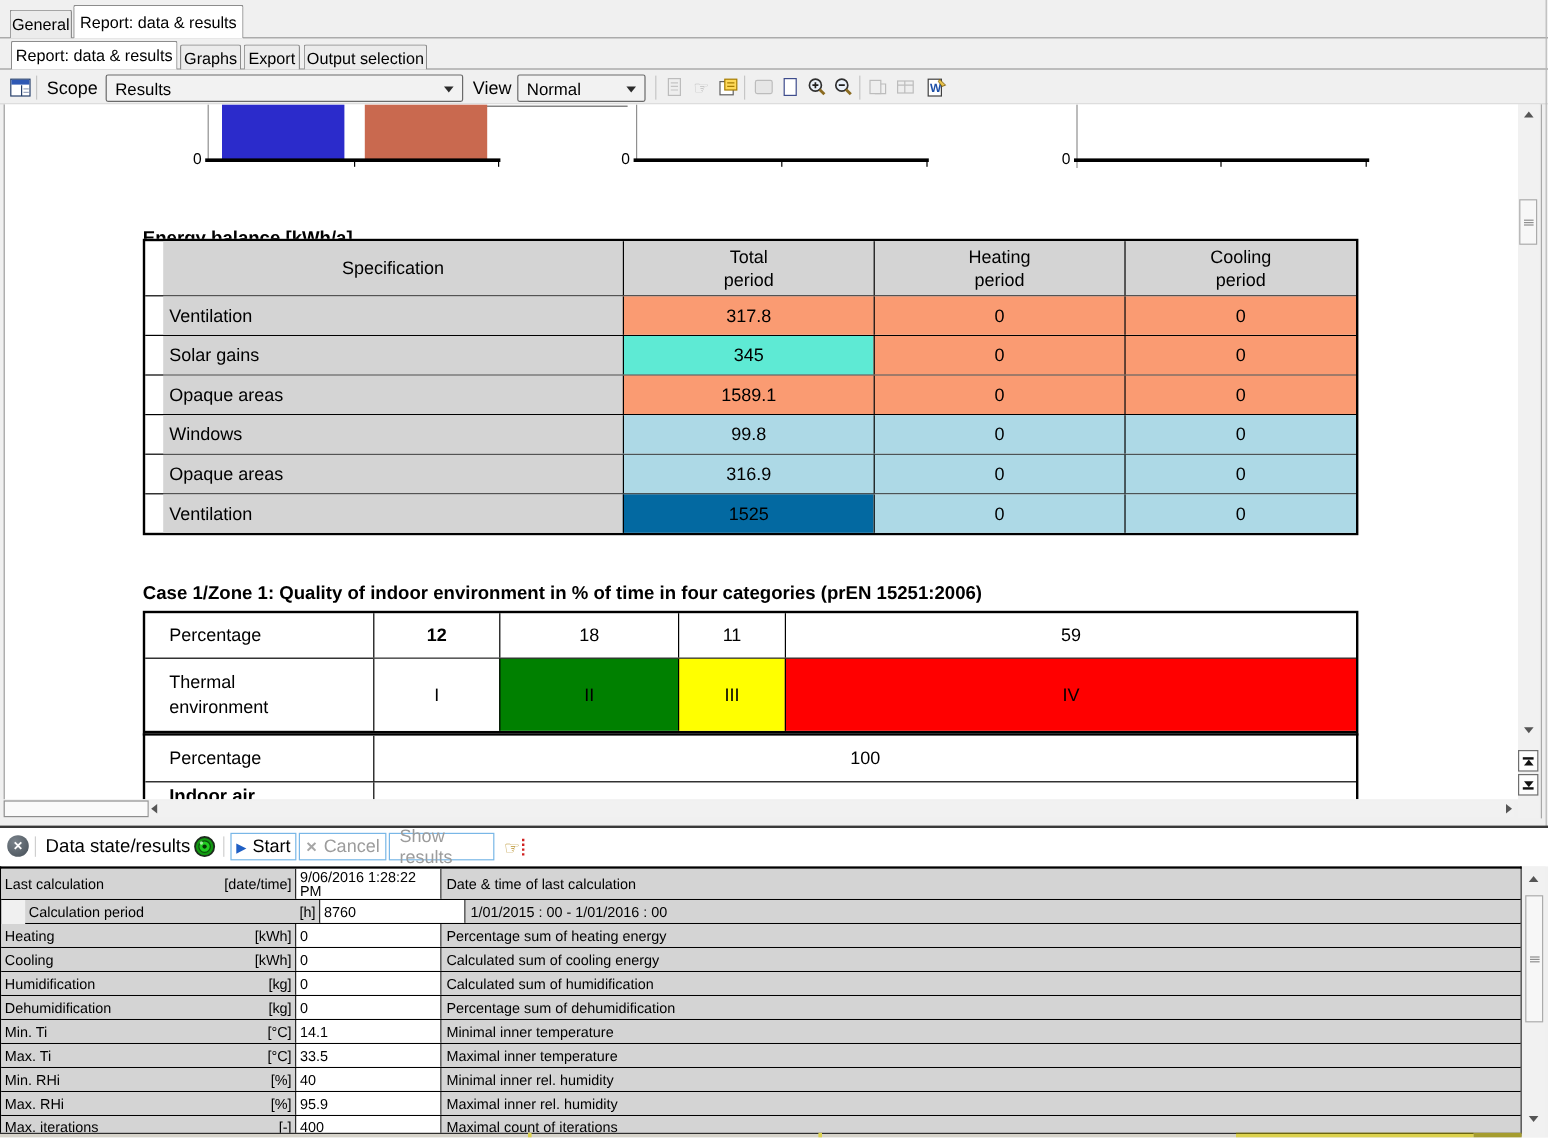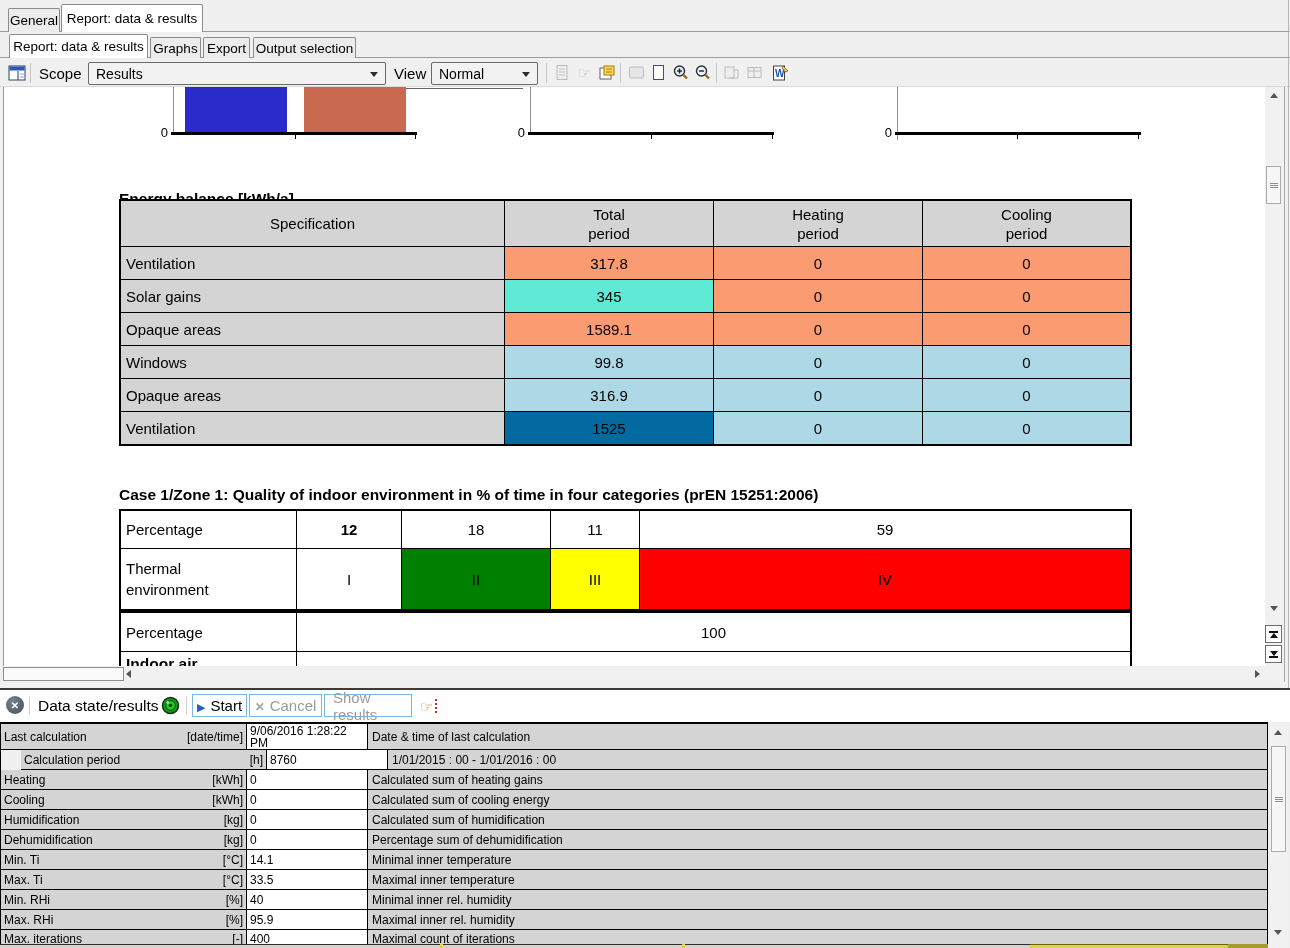--- a/index.html
+++ b/index.html
@@ -35,21 +35,21 @@
   .chart-tick  { position:absolute; width:1px; height:6px; background:#000; }
   .zero { position:absolute; width:20px; font-size:13px; text-align:right; }
   .bar { position:absolute; }
 
   .rep-title { position:absolute; font-size:15.5px; font-weight:bold; white-space:nowrap; }
 
   .dtable { position:absolute; border:2px solid #000; background:#fff; }
   .drow { display:flex; border-top:1px solid #000; }
   .drow:first-child { border-top:none; }
   .dcell { border-left:1px solid #000; display:flex; align-items:center; justify-content:center; font-size:15px; }
-  .dcell:first-child { border-left:none; }
+  .dcell:first-child { border-left:none;margin-left:15px; }
   .dcell.left { justify-content:flex-start; padding-left:5px; }
   .hdr { background:#D4D4D4; text-align:center; white-space:pre-line; line-height:19px; }
 
   
   .sb { position:absolute; background:#F1F1F1; }
   .sb-btn { position:absolute; display:flex; align-items:center; justify-content:center; }
   .arr-up    { width:0;height:0;border-left:4px solid transparent;border-right:4px solid transparent;border-bottom:5px solid #555; }
   .arr-down  { width:0;height:0;border-left:4px solid transparent;border-right:4px solid transparent;border-top:5px solid #555; }
   .arr-left  { width:0;height:0;border-top:4px solid transparent;border-bottom:4px solid transparent;border-right:5px solid #555; }
   .arr-right { width:0;height:0;border-top:4px solid transparent;border-bottom:4px solid transparent;border-left:5px solid #555; }
@@ -383,21 +383,21 @@
       </div>
     <div class="sc2">8760</div>
     <div class="sc3">1/01/2015 : 00 - 1/01/2016 : 00</div>
   </div>
   <div class="srow" style="height:20px;">
     <div class="sc1">
         <span>Heating</span>
         <span>[kWh]</span>
       </div>
     <div class="sc2">0</div>
-    <div class="sc3">Calculated sum of heating gains</div>
+    <div class="sc3">Percentage sum of heating energy</div>
   </div>
   <div class="srow" style="height:20px;">
     <div class="sc1">
         <span>Cooling</span>
         <span>[kWh]</span>
       </div>
     <div class="sc2">0</div>
     <div class="sc3">Calculated sum of cooling energy</div>
   </div>
   <div class="srow" style="height:20px;">

